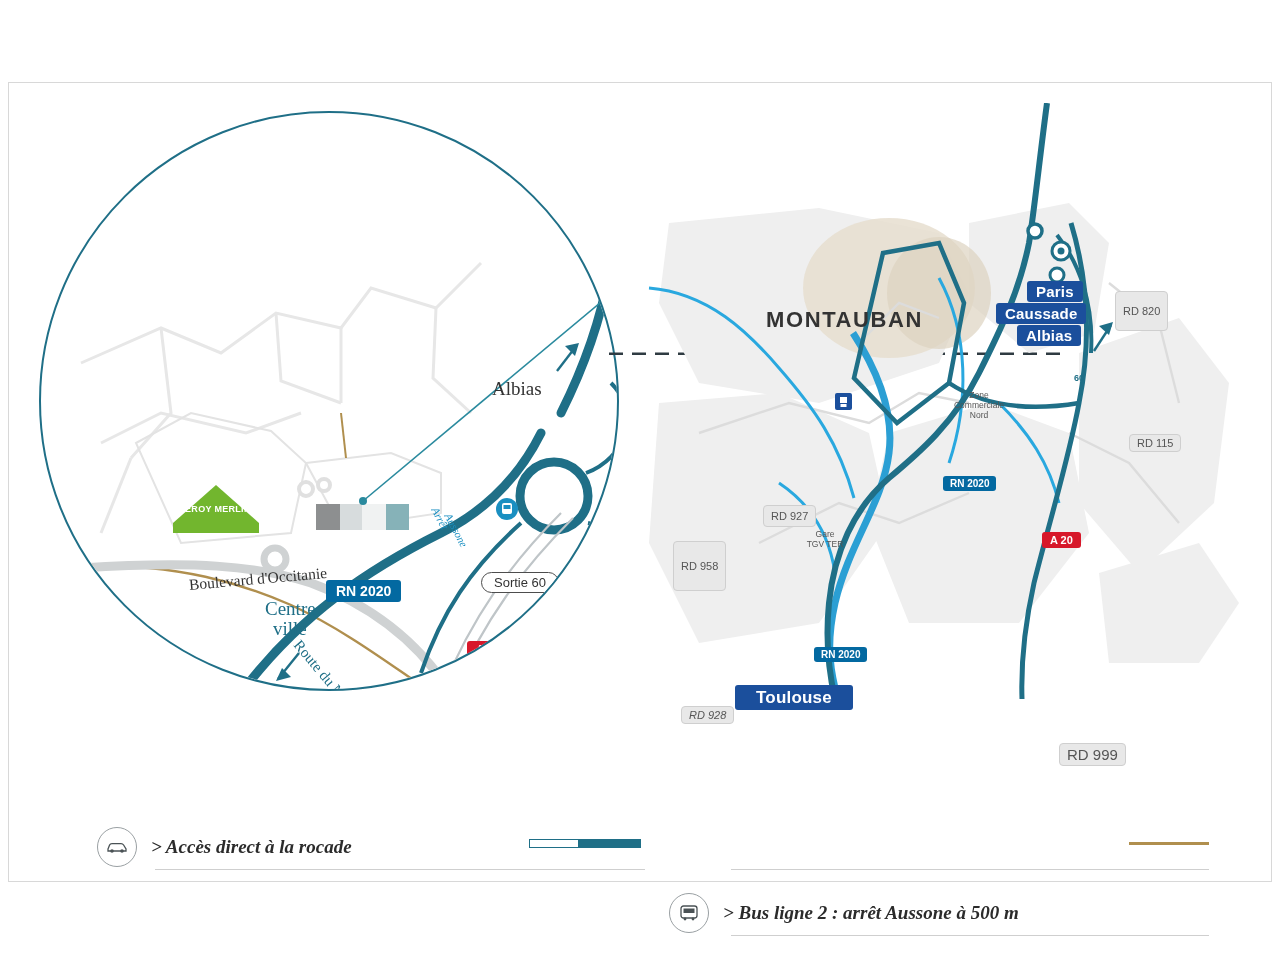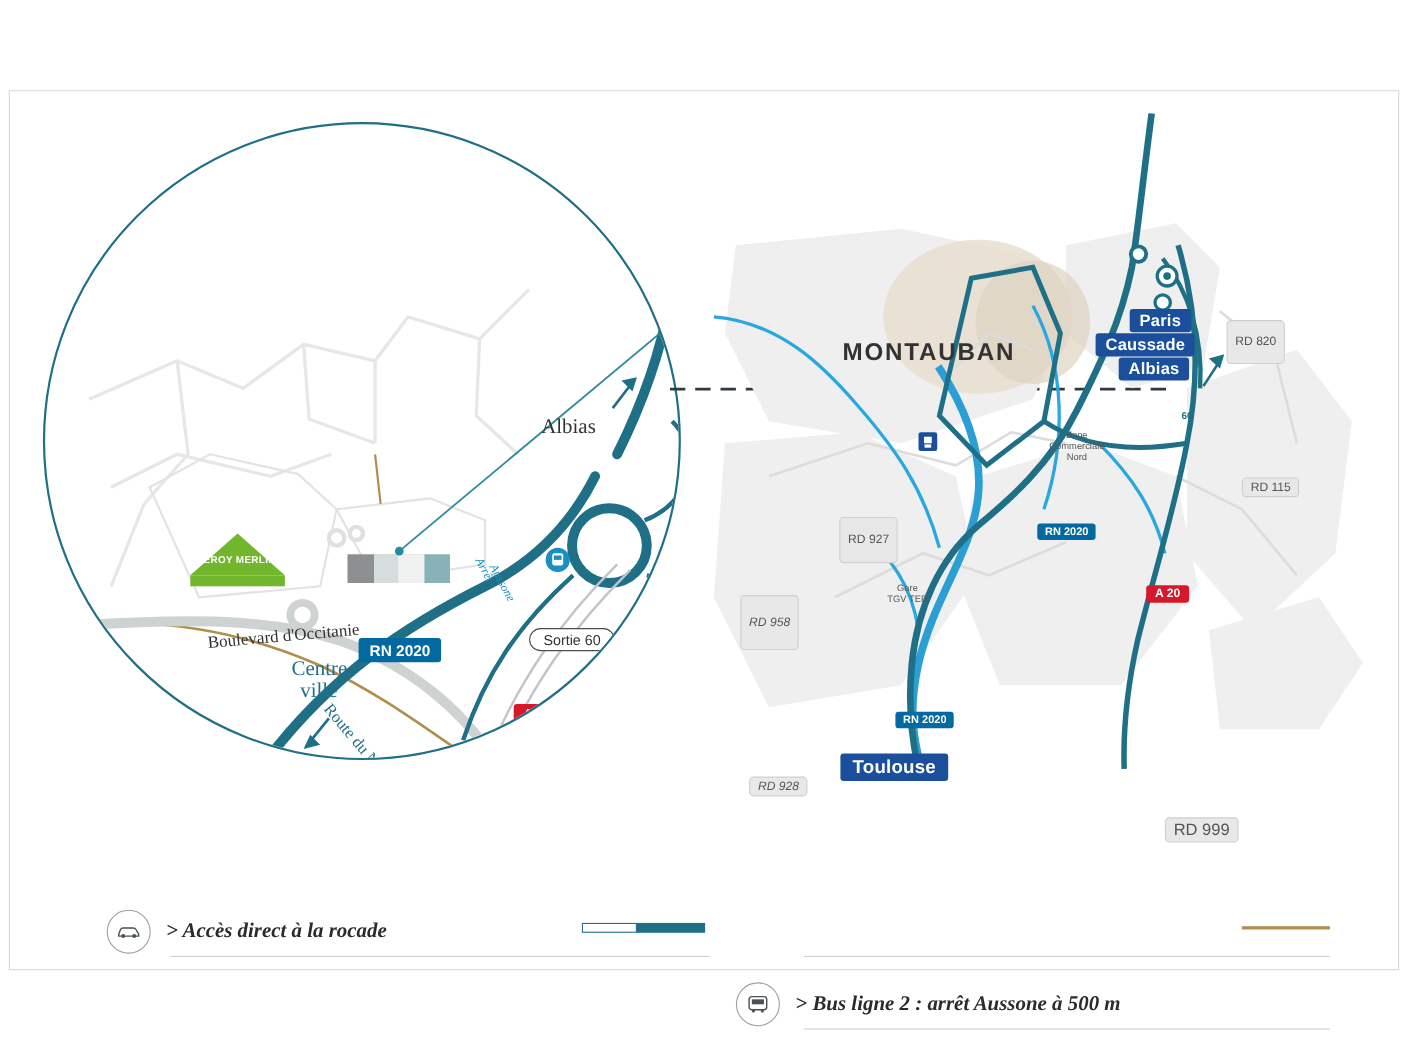--- a/index.html
+++ b/index.html
@@ -209,26 +209,26 @@
       </div>
 
       <div class="lbl tiny" style="left:155px;top:427px;width:62px;">
         <div>Gare</div>
         <div>TGV TER</div>
       </div>
 
       <div class="lbl" style="left:388px;top:180px;"><span class="dest">Paris</span></div>
       <div class="lbl" style="left:357px;top:202px;"><span class="dest">Caussade</span></div>
       <div class="lbl" style="left:378px;top:224px;"><span class="dest">Albias</span></div>
-      <div class="lbl" style="left:96px;top:585px;"><span class="dest" style="font-size:17px;padding:3px 11px;margin-left:29px;">Toulouse</span></div>
+      <div class="lbl" style="left:96px;top:585px;"><span class="dest" style="font-size:17px;padding:3px 21px;">Toulouse</span></div>
 
       <div class="lbl" style="left:476px;top:188px;"><span class="shield grey" style="font-size:11px;padding:13px 7px;">RD 820</span></div>
       <div class="lbl" style="left:490px;top:330px;"><span class="shield grey" style="font-size:11px;padding:2px 7px;">RD 115</span></div>
-      <div class="lbl" style="left:124px;top:367px;"><span class="shield grey" style="font-size:11px;padding:14px 7px;">RD 927</span></div>
-      <div class="lbl" style="left:34px;top:438px;"><span class="shield grey" style="font-size:11px;padding:18px 7px;font-style:italic;">RD 958</span></div>
+      <div class="lbl" style="left:124px;top:367px;"><span class="shield grey" style="font-size:11px;padding:4px 7px;margin-top:35px;">RD 927</span></div>
+      <div class="lbl" style="left:34px;top:438px;"><span class="shield grey" style="font-size:11px;padding:18px 7px;">RD 958</span></div>
       <div class="lbl" style="left:42px;top:602px;font-style:italic;"><span class="shield grey" style="font-size:11px;padding:2px 7px;">RD 928</span></div>
       <div class="lbl" style="left:420px;top:640px;"><span class="shield grey" style="font-size:15px;padding:2px 7px;">RD 999</span></div>
 
       <div class="lbl" style="left:304px;top:370px;"><span class="shield blue" style="font-size:10px;padding:2px 7px;">RN 2020</span></div>
       <div class="lbl" style="left:175px;top:541px;"><span class="shield blue" style="font-size:10px;padding:2px 7px;">RN 2020</span></div>
       <div class="lbl" style="left:403px;top:427px;"><span class="shield red" style="font-size:11px;padding:2px 8px;">A 20</span></div>
 
       <div class="lbl" style="left:435px;top:270px;font-size:9px;color:#1f6f87;font-weight:bold;">60</div>
     </div>
 

